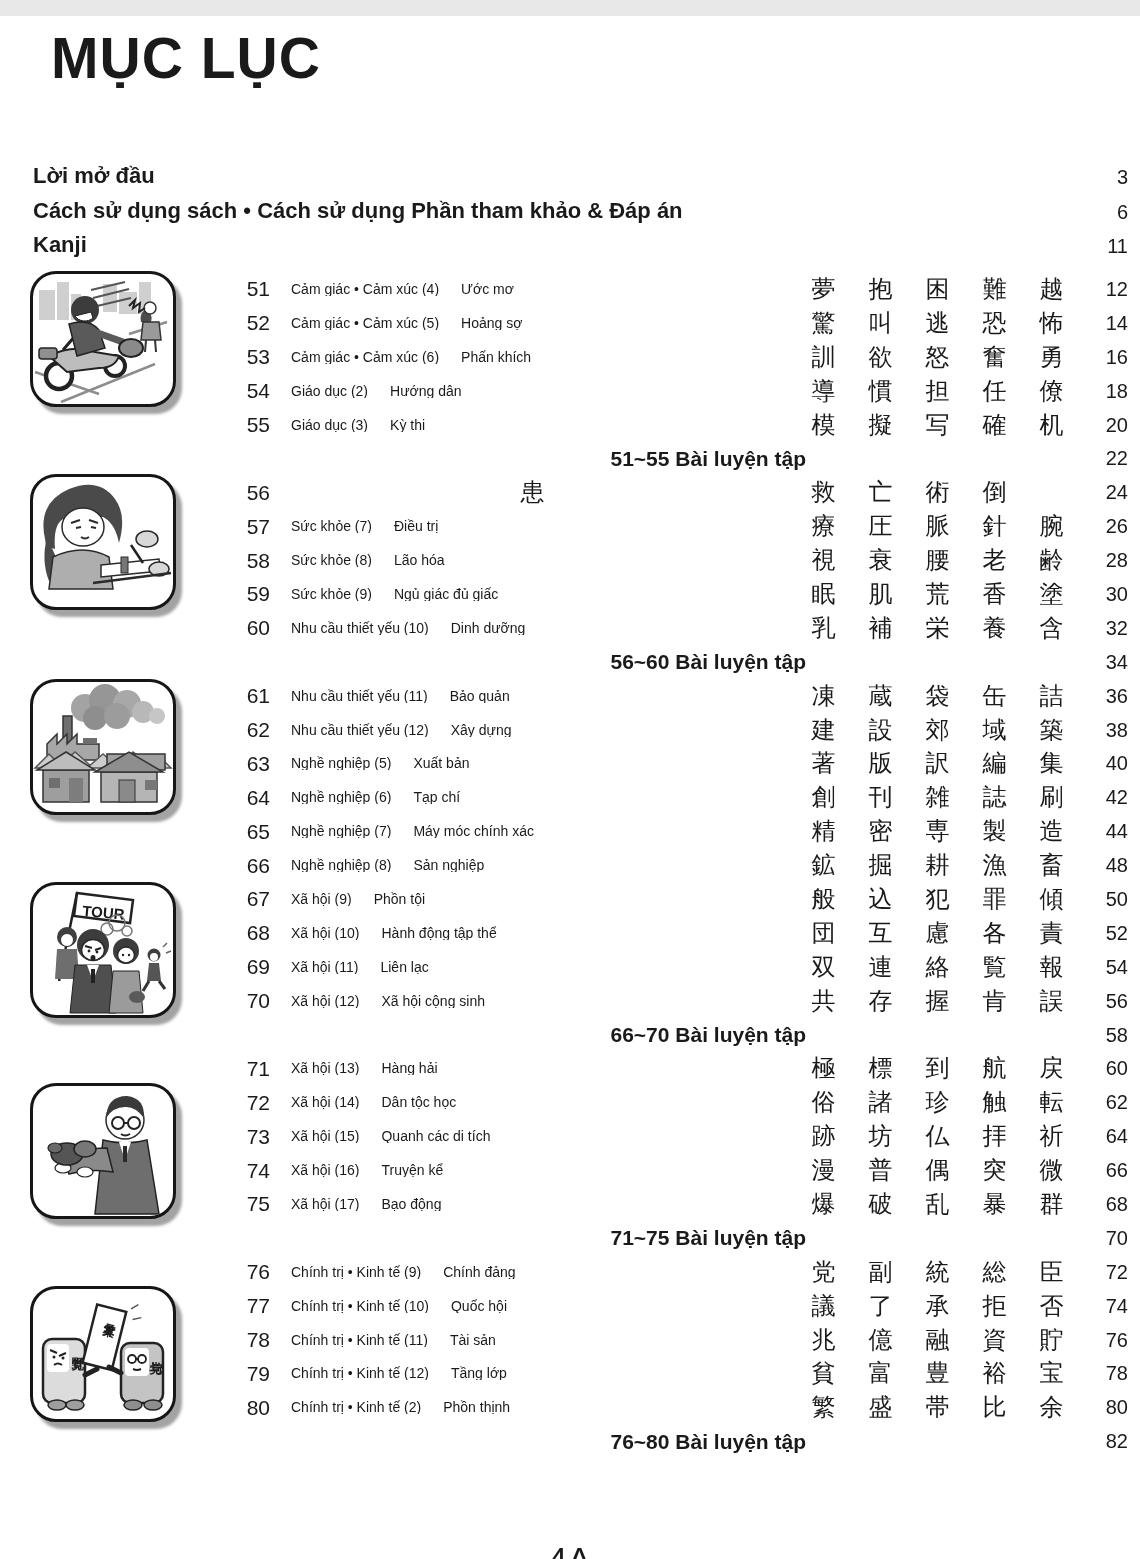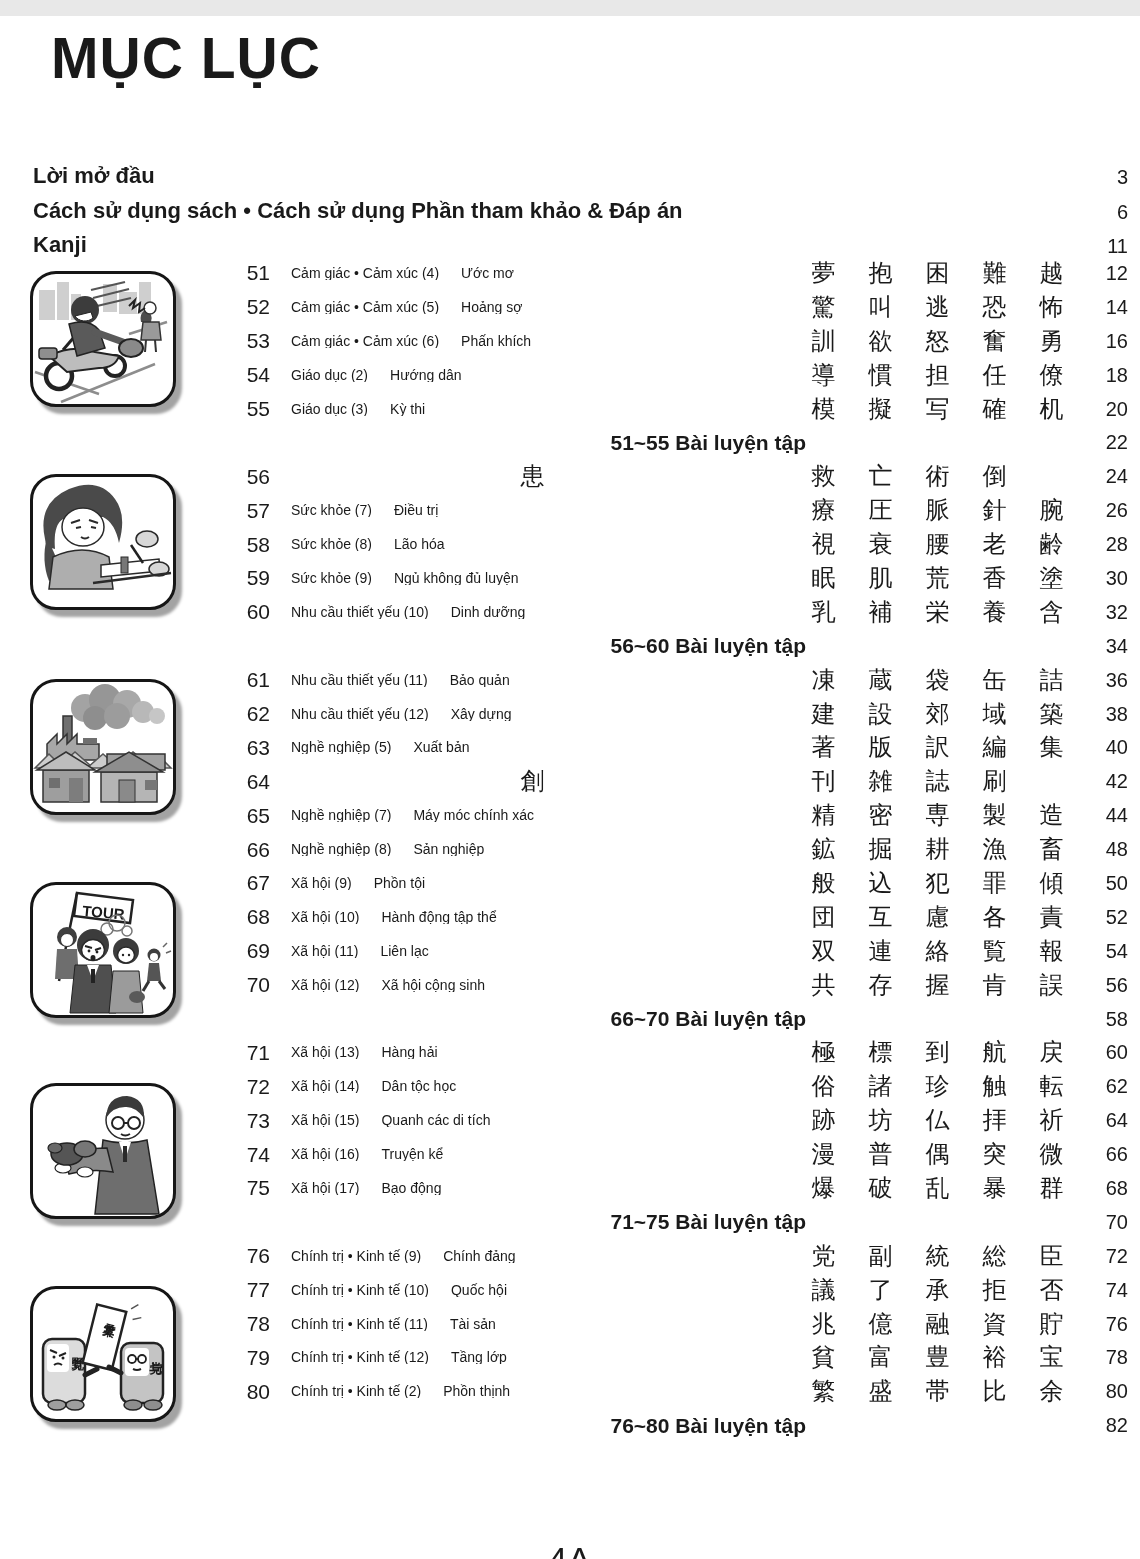--- a/index.html
+++ b/index.html
@@ -12,21 +12,21 @@
   .main-title {
     position:absolute; left:51px; top:8px; margin:0;
     font-size:57px; font-weight:bold; line-height:1.2; letter-spacing:1px;
   }
   
   .intro-list { position:absolute; left:33px; top:139px; width:1095px; }
   .intro-row { display:flex; justify-content:space-between; align-items:flex-end; height:34.4px; }
   .intro-label { font-size:22px; font-weight:bold; white-space:nowrap; }
   .page-num { font-size:20px; text-align:right; font-weight:normal; }
   
-  .toc-list { position:absolute; left:230px; top:240px; width:898px; }
+  .toc-list { position:absolute; left:230px; top:256px; width:898px; }
   .toc-row {
     display:grid;
     grid-template-columns:40px 525px 57px 57px 57px 57px 57px 48px;
     height:33.9px; align-items:center; line-height:1;
   }
   .cell { white-space:nowrap; }
   .num { text-align:right; font-size:21px; }
   .title { padding-left:21px; font-size:14px; overflow:hidden; }
   .subtitle { margin-left:22px; }
   .kanji {
@@ -154,21 +154,21 @@
          <span class="cell title"><span>Sức khỏe (8)</span><span class="subtitle">Lão hóa</span></span>
          <span class="cell kanji">視</span>
         <span class="cell kanji">衰</span>
         <span class="cell kanji">腰</span>
         <span class="cell kanji">老</span>
         <span class="cell kanji">齢</span>
          <span class="cell page-num page-cell">28</span>
        </div>
       <div class="toc-row">
          <span class="cell num">59</span>
-         <span class="cell title"><span>Sức khỏe (9)</span><span class="subtitle">Ngủ không đủ luyện</span></span>
+         <span class="cell title"><span>Sức khỏe (9)</span><span class="subtitle">Ngủ giác đủ giấc</span></span>
          <span class="cell kanji">眠</span>
         <span class="cell kanji">肌</span>
         <span class="cell kanji">荒</span>
         <span class="cell kanji">香</span>
         <span class="cell kanji">塗</span>
          <span class="cell page-num page-cell">30</span>
        </div>
       <div class="toc-row">
          <span class="cell num">60</span>
          <span class="cell title"><span>Nhu cầu thiết yếu (10)</span><span class="subtitle">Dinh dưỡng</span></span>
@@ -208,20 +208,21 @@
          <span class="cell title"><span>Nghề nghiệp (5)</span><span class="subtitle">Xuất bản</span></span>
          <span class="cell kanji">著</span>
         <span class="cell kanji">版</span>
         <span class="cell kanji">訳</span>
         <span class="cell kanji">編</span>
         <span class="cell kanji">集</span>
          <span class="cell page-num page-cell">40</span>
        </div>
       <div class="toc-row">
          <span class="cell num">64</span>
+         <span class="cell title"><span>Nghề nghiệp (6)</span><span class="subtitle">Tạp chí</span></span>
          <span class="cell kanji">創</span>
         <span class="cell kanji">刊</span>
         <span class="cell kanji">雑</span>
         <span class="cell kanji">誌</span>
         <span class="cell kanji">刷</span>
          <span class="cell page-num page-cell">42</span>
        </div>
       <div class="toc-row">
          <span class="cell num">65</span>
          <span class="cell title"><span>Nghề nghiệp (7)</span><span class="subtitle">Máy móc chính xác</span></span>

